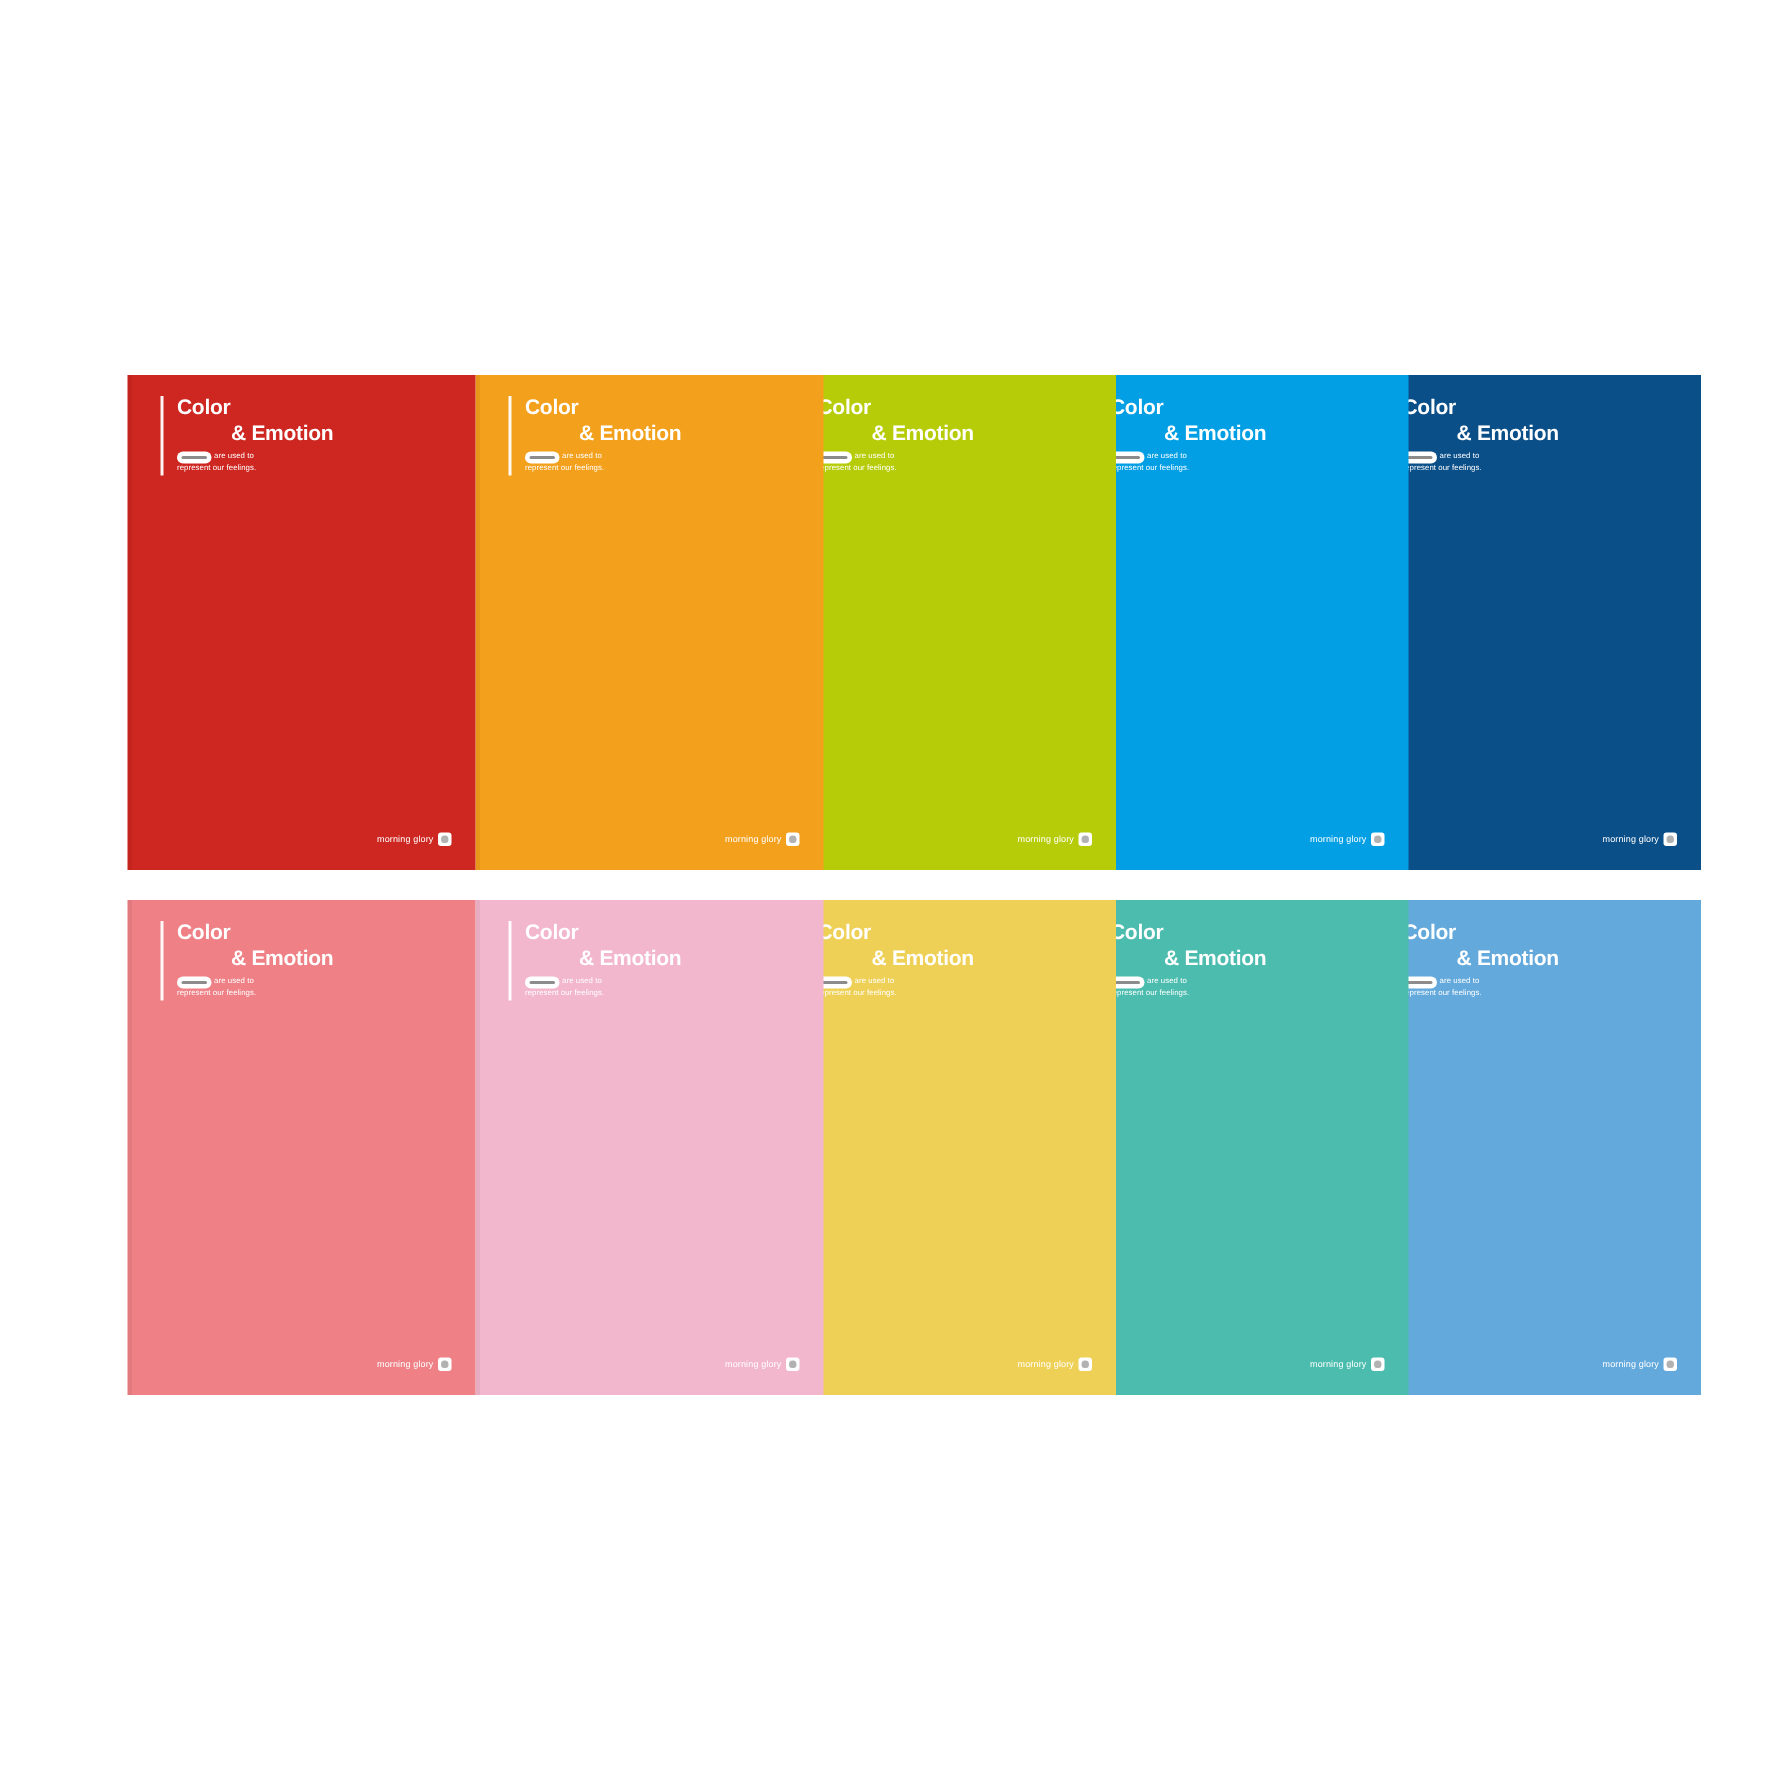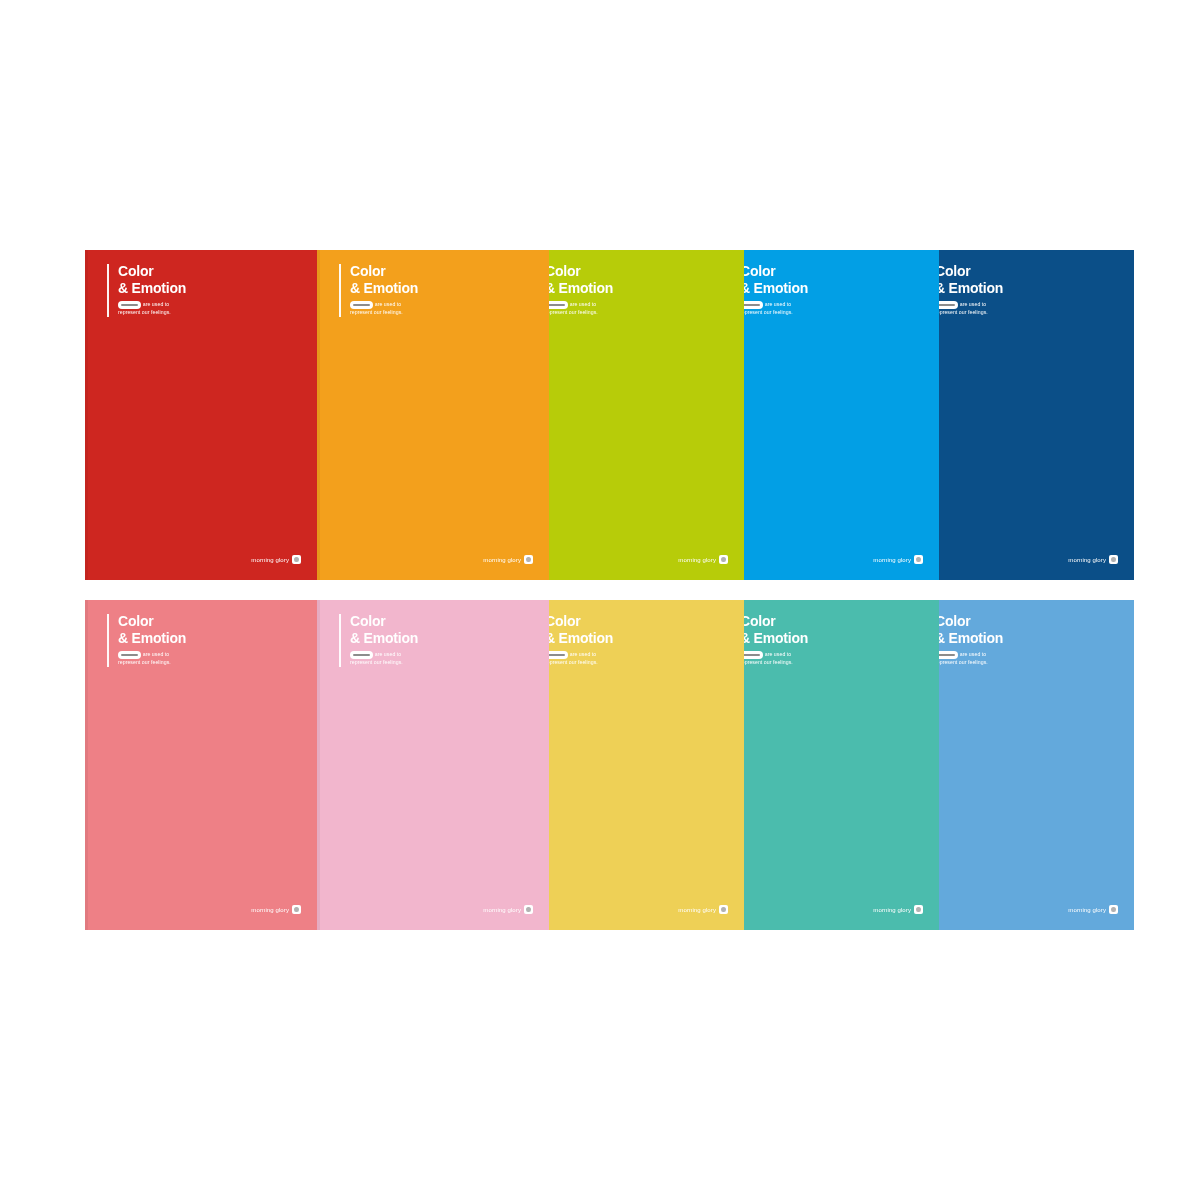--- a/index.html
+++ b/index.html
@@ -81,20 +81,21 @@
     white-space: nowrap;
   }
   .title-sub {
     color: #ffffff;
     font-size: 14px;
     font-weight: bold;
     line-height: 1.12;
     letter-spacing: -0.2px;
     white-space: nowrap;
     margin-top: 1px;
+    margin-left: 36px;
   }
   .tagline {
     margin-top: 5px;
     font-size: 5.2px;
     line-height: 1.5;
     color: #ffffff;
     letter-spacing: 0.05px;
     white-space: nowrap;
   }
   .tagline .pill {

